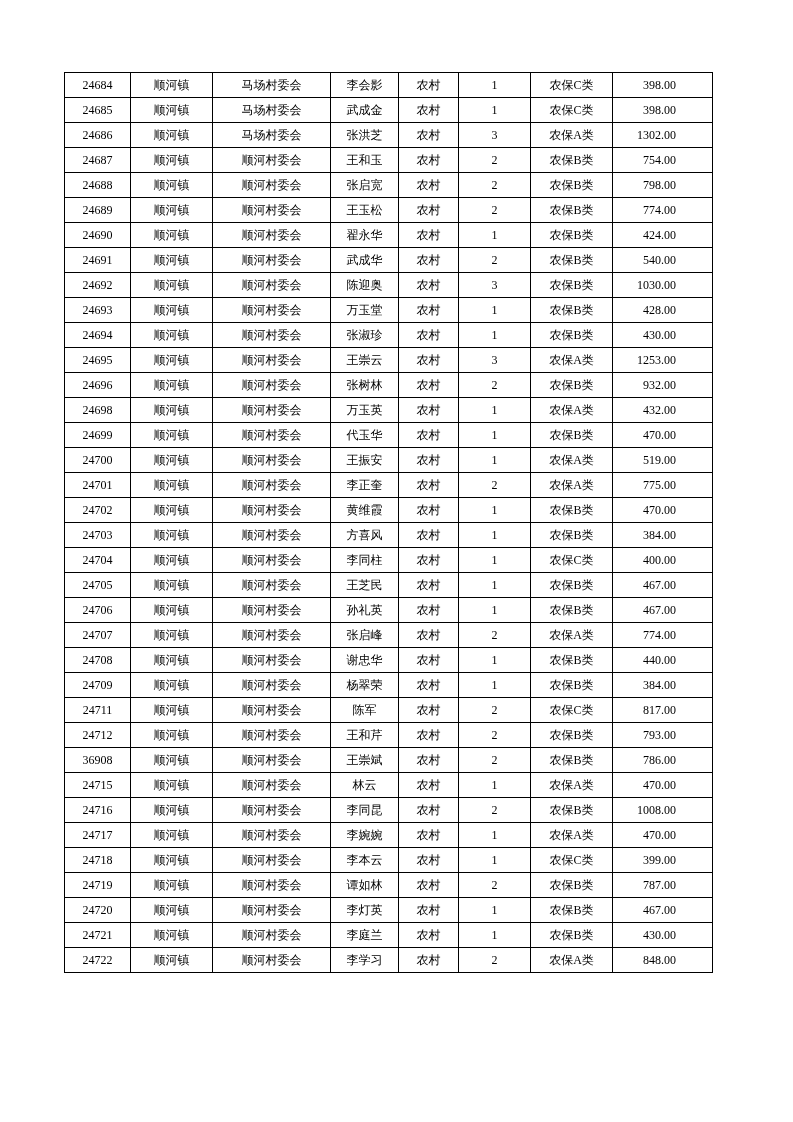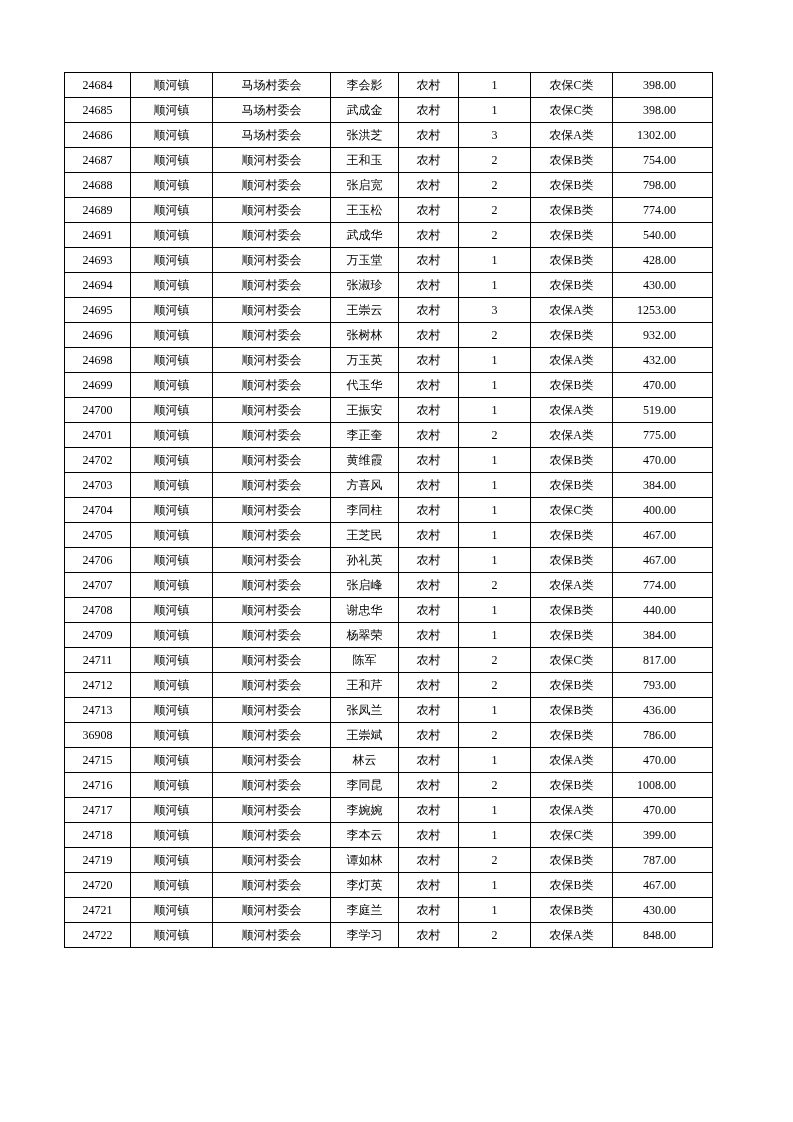--- a/index.html
+++ b/index.html
@@ -119,28 +119,48 @@
           <td>24689</td>
           <td>顺河镇</td>
           <td>顺河村委会</td>
           <td>王玉松</td>
           <td>农村</td>
           <td>2</td>
           <td>农保B类</td>
           <td class="col-amount">774.00</td>
         </tr>
         <tr>
+          <td>24690</td>
+          <td>顺河镇</td>
+          <td>顺河村委会</td>
+          <td>翟永华</td>
+          <td>农村</td>
+          <td>1</td>
+          <td>农保B类</td>
+          <td class="col-amount">424.00</td>
+        </tr>
+        <tr>
           <td>24691</td>
           <td>顺河镇</td>
           <td>顺河村委会</td>
           <td>武成华</td>
           <td>农村</td>
           <td>2</td>
           <td>农保B类</td>
           <td class="col-amount">540.00</td>
+        </tr>
+        <tr>
+          <td>24692</td>
+          <td>顺河镇</td>
+          <td>顺河村委会</td>
+          <td>陈迎奥</td>
+          <td>农村</td>
+          <td>3</td>
+          <td>农保B类</td>
+          <td class="col-amount">1030.00</td>
         </tr>
         <tr>
           <td>24693</td>
           <td>顺河镇</td>
           <td>顺河村委会</td>
           <td>万玉堂</td>
           <td>农村</td>
           <td>1</td>
           <td>农保B类</td>
           <td class="col-amount">428.00</td>
@@ -307,30 +327,20 @@
         </tr>
         <tr>
           <td>24712</td>
           <td>顺河镇</td>
           <td>顺河村委会</td>
           <td>王和芹</td>
           <td>农村</td>
           <td>2</td>
           <td>农保B类</td>
           <td class="col-amount">793.00</td>
-        </tr>
-        <tr>
-          <td>24713</td>
-          <td>顺河镇</td>
-          <td>顺河村委会</td>
-          <td>张凤兰</td>
-          <td>农村</td>
-          <td>1</td>
-          <td>农保B类</td>
-          <td class="col-amount">436.00</td>
         </tr>
         <tr>
           <td>36908</td>
           <td>顺河镇</td>
           <td>顺河村委会</td>
           <td>王崇斌</td>
           <td>农村</td>
           <td>2</td>
           <td>农保B类</td>
           <td class="col-amount">786.00</td>

